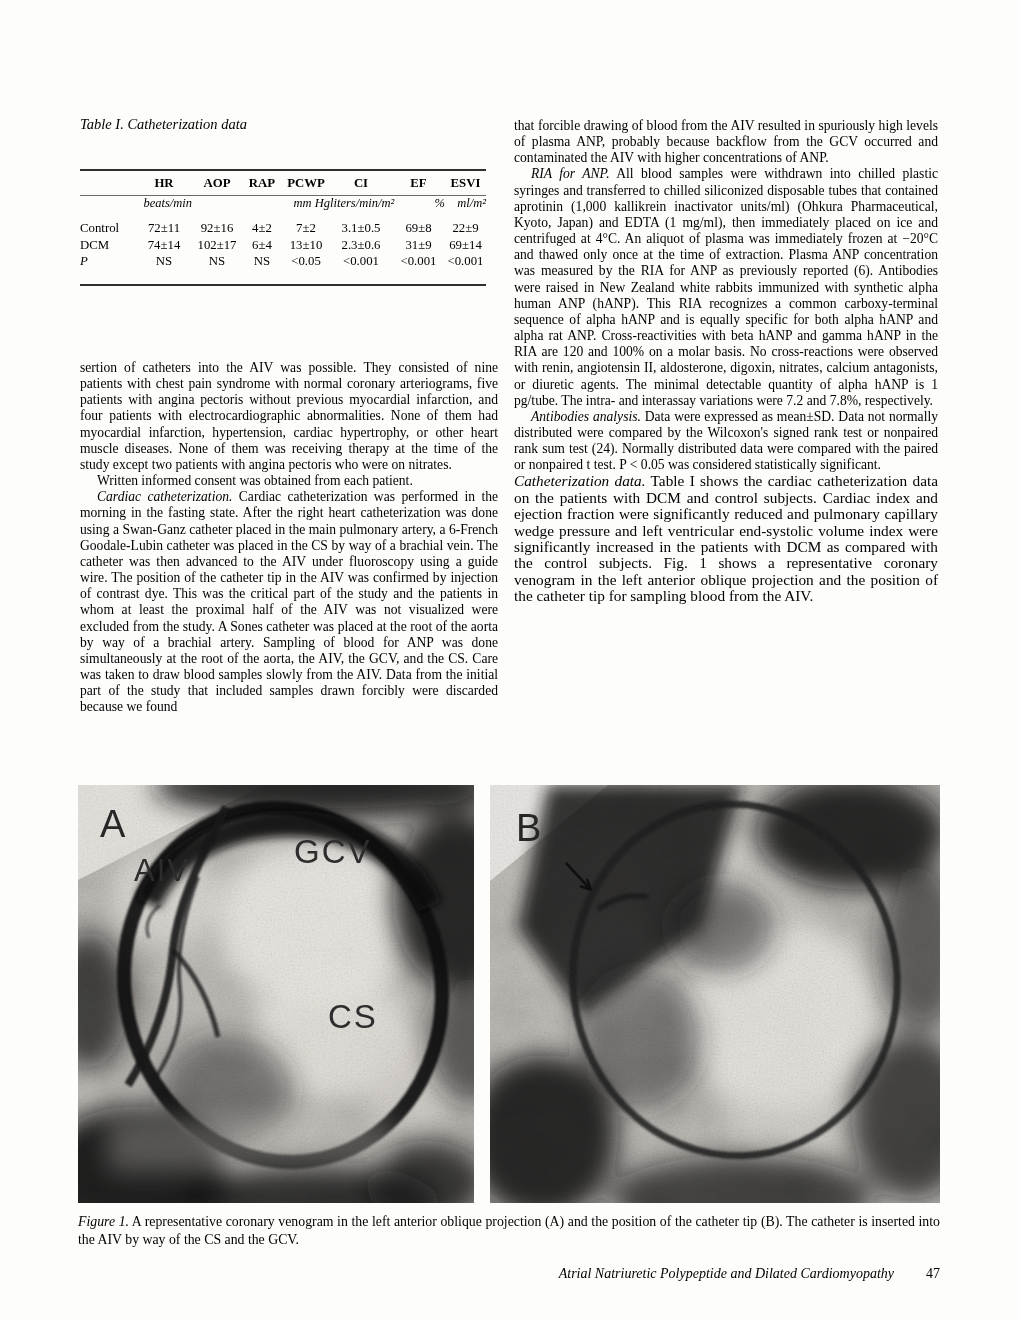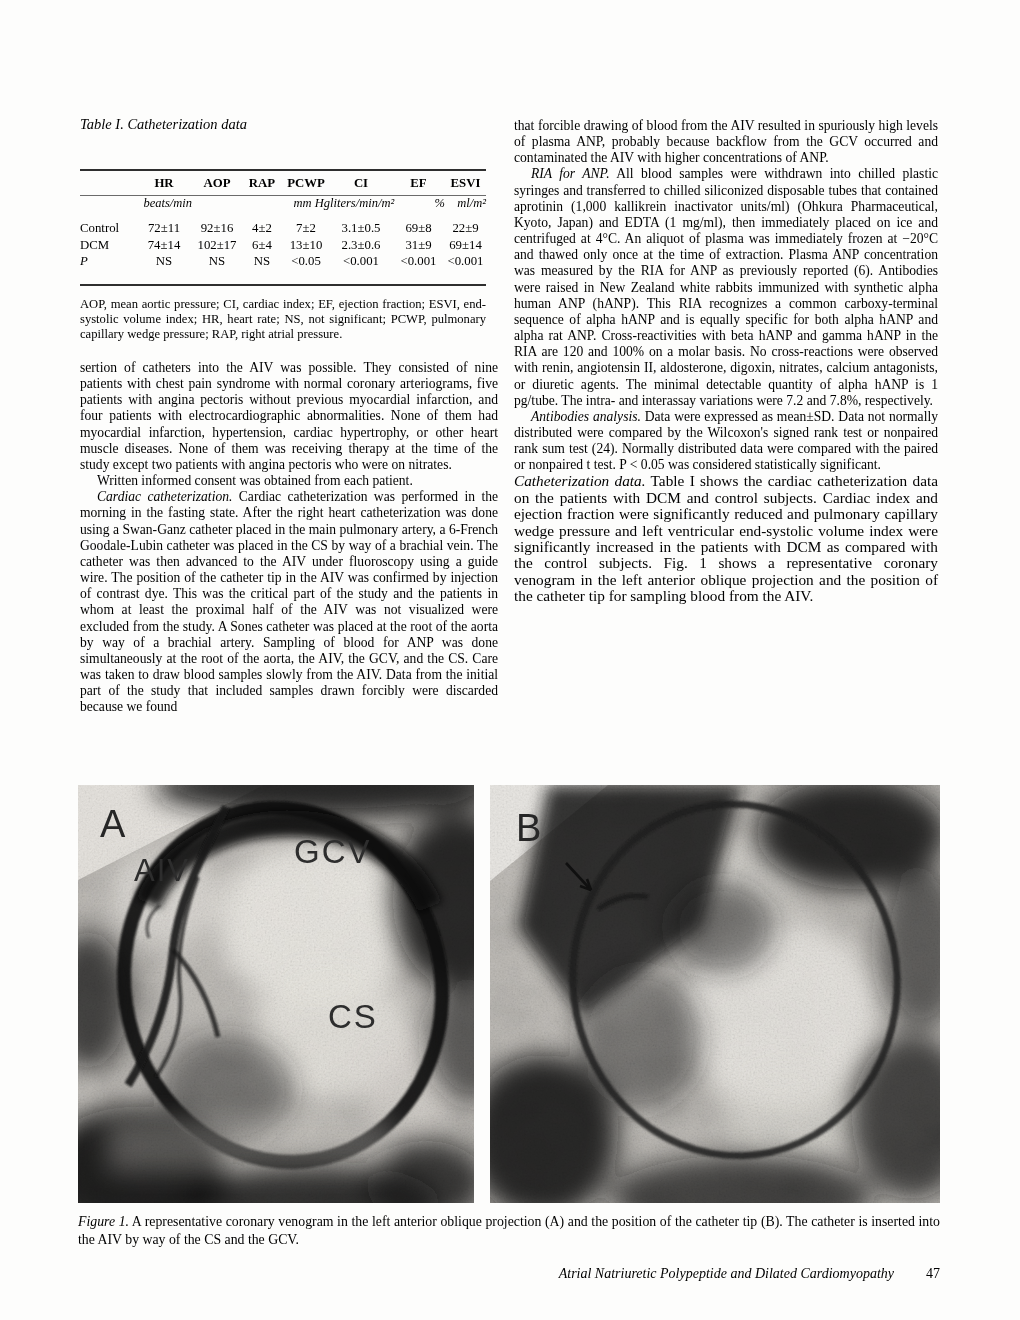--- a/index.html
+++ b/index.html
@@ -112,21 +112,20 @@
           <td>NS</td>
           <td>NS</td>
           <td>NS</td>
           <td>&lt;0.05</td>
           <td>&lt;0.001</td>
           <td>&lt;0.001</td>
           <td>&lt;0.001</td>
         </tr>
       </tbody>
     </table>
-    <div class="table-footnote">AOP, mean aortic pressure; CI, cardiac index; EF, ejection fraction; ESVI, end-systolic volume index; HR, heart rate; NS, not significant; PCWP, pulmonary capillary wedge pressure; RAP, right atrial pressure.</div>
   </div>
 
   <div class="col" id="left-col">
     <p><span class="lead"></span><span>sertion of catheters into the AIV was possible. They consisted of nine patients with chest pain syndrome with normal coronary arteriograms, five patients with angina pectoris without previous myocardial infarction, and four patients with electrocardiographic abnormalities. None of them had myocardial infarction, hypertension, cardiac hypertrophy, or other heart muscle diseases. None of them was receiving therapy at the time of the study except two patients with angina pectoris who were on nitrates.</span></p>
     <p class="indent"><span class="lead"></span><span>Written informed consent was obtained from each patient.</span></p>
     <p class="indent"><span class="lead">Cardiac catheterization.</span><span> Cardiac catheterization was performed in the morning in the fasting state. After the right heart catheterization was done using a Swan-Ganz catheter placed in the main pulmonary artery, a 6-French Goodale-Lubin catheter was placed in the CS by way of a brachial vein. The catheter was then advanced to the AIV under fluoroscopy using a guide wire. The position of the catheter tip in the AIV was confirmed by injection of contrast dye. This was the critical part of the study and the patients in whom at least the proximal half of the AIV was not visualized were excluded from the study. A Sones catheter was placed at the root of the aorta by way of a brachial artery. Sampling of blood for ANP was done simultaneously at the root of the aorta, the AIV, the GCV, and the CS. Care was taken to draw blood samples slowly from the AIV. Data from the initial part of the study that included samples drawn forcibly were discarded because we found</span></p>
   </div>
 
   <div class="col" id="right-col">
     <p><span class="lead"></span><span>that forcible drawing of blood from the AIV resulted in spuriously high levels of plasma ANP, probably because backflow from the GCV occurred and contaminated the AIV with higher concentrations of ANP.</span></p>

